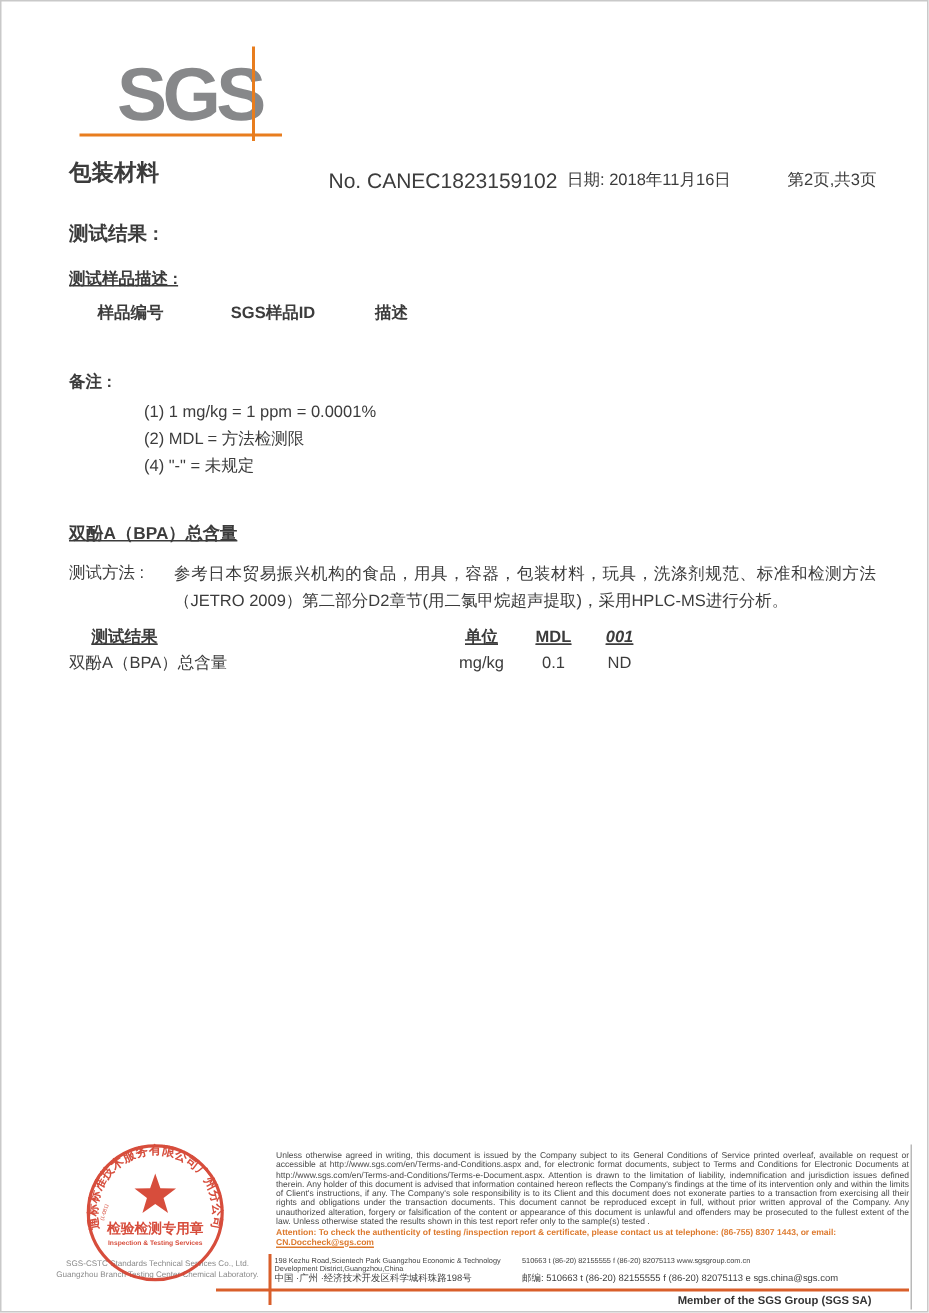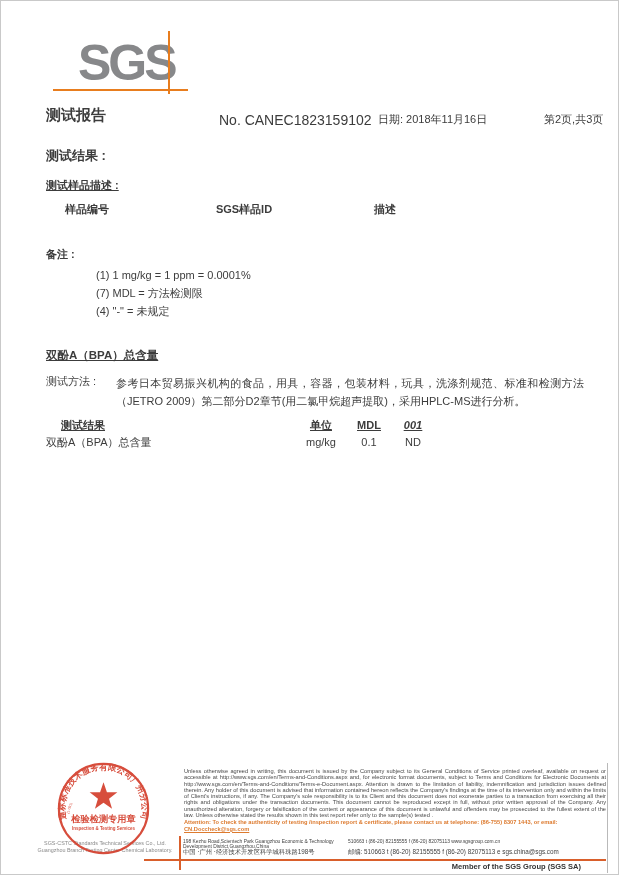--- a/index.html
+++ b/index.html
@@ -11,29 +11,29 @@
   
   .logo-text { position:absolute; left:77px; top:37px; font-size:50px; font-weight:bold;
                color:#87888a; letter-spacing:-3px; line-height:1; }
   .logo-hline { position:absolute; left:52px; top:88px; width:135px; height:2px; background:#e87d1e; }
   .logo-vline { position:absolute; left:167px; top:30px; width:2px; height:63px; background:#e87d1e; }
 
   
   .doc-title { position:absolute; left:45px; top:105px; font-size:15px; font-weight:bold; }
   .report-no { position:absolute; left:218px; top:111px; font-size:14px; }
   .doc-date  { position:absolute; left:377px; top:111px; font-size:11px; }
-  .page-info { position:absolute; left:543px; top:111px; font-size:11px; }
+  .page-info { position:absolute; left:524px; top:111px; font-size:11px; }
 
   .results-label { position:absolute; left:45px; top:146px; font-size:13px; font-weight:bold; }
   .sample-title  { position:absolute; left:45px; top:177px; font-size:11px; font-weight:bold;
                    text-decoration:underline; }
 
   
   .sample-table { position:absolute; left:55px; top:200px; width:340px; font-size:11px; }
-  .sample-table .tr { display:flex; line-height:17px;justify-content:space-between; }
+  .sample-table .tr { display:flex; line-height:17px; }
   .sample-table .c1 { width:62px; text-align:center; }
   .sample-table .c2 { width:112px; text-align:center; margin-left:8px; }
   .sample-table .c3 { margin-left:12px; }
   .sample-table .th { font-weight:bold; }
 
   .notes-label { position:absolute; left:45px; top:246px; font-size:11px; font-weight:bold; }
   .notes { position:absolute; left:95px; top:265px; font-size:11px; line-height:18px; }
 
   .bpa-title { position:absolute; left:45px; top:347px; font-size:11.5px; font-weight:bold;
                text-decoration:underline; }
@@ -81,40 +81,40 @@
 </style>
 </head>
 <body>
 
 <div class="page">
 
   <div class="logo-text">SGS</div>
   <div class="logo-hline"></div>
   <div class="logo-vline"></div>
 
-  <div class="doc-title">测试报告</div>
+  <div class="doc-title">包装材料</div>
   <div class="report-no">No. CANEC1823159102</div>
   <div class="doc-date">日期: 2018年11月16日</div>
   <div class="page-info">第2页,共3页</div>
 
   <div class="results-label">测试结果 :</div>
   <div class="sample-title">测试样品描述 :</div>
 
   <div class="sample-table">
     <div class="tr th">
       <span class="c1">样品编号</span>
       <span class="c2">SGS样品ID</span>
       <span class="c3">描述</span>
     </div>
   </div>
 
   <div class="notes-label">备注 :</div>
   <div class="notes">
     <div>(1) 1 mg/kg = 1 ppm = 0.0001%</div>
-    <div>(7) MDL = 方法检测限</div>
+    <div>(2) MDL = 方法检测限</div>
     <div>(4) "-" = 未规定</div>
   </div>
 
   <div class="bpa-title">双酚A（BPA）总含量</div>
   <div class="method-label">测试方法 :</div>
   <div class="method-text">参考日本贸易振兴机构的食品，用具，容器，包装材料，玩具，洗涤剂规范、标准和检测方法（JETRO 2009）第二部分D2章节(用二氯甲烷超声提取)，采用HPLC-MS进行分析。</div>
 
   <div class="result-table">
     <div class="tr th">
       <span class="c1"><span>测试结果</span></span>

